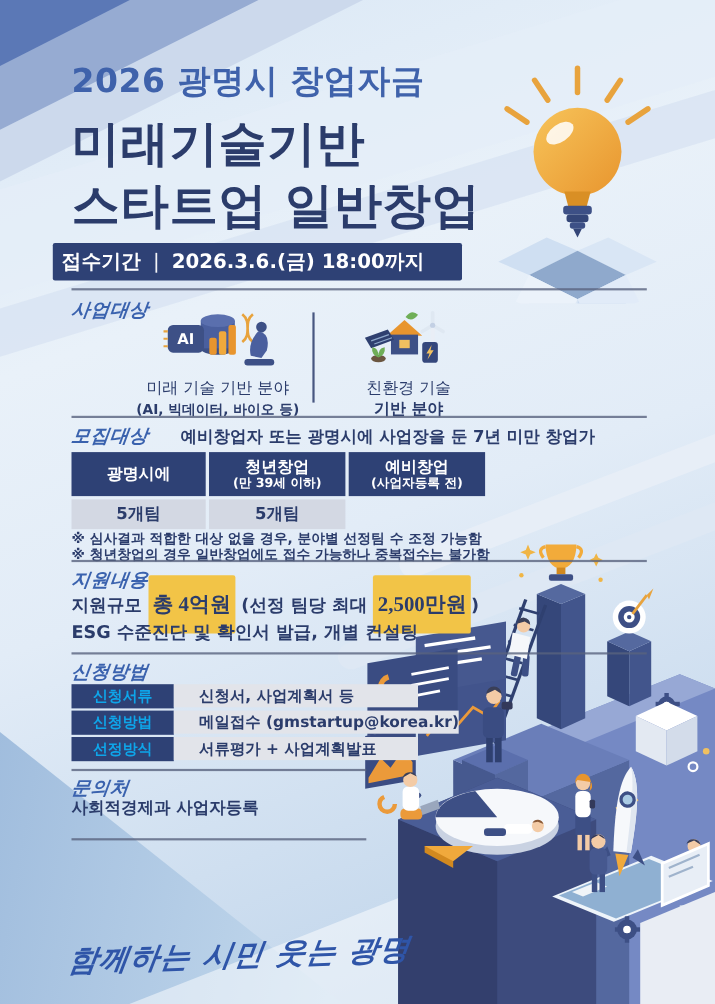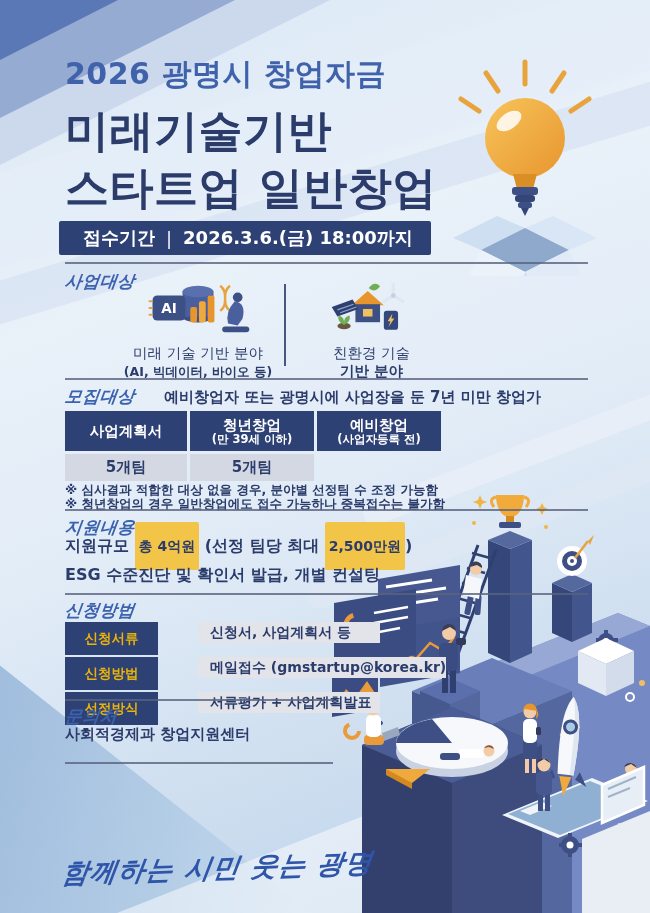--- a/index.html
+++ b/index.html
@@ -23,22 +23,22 @@
   .br-wedge{position:absolute;left:0;bottom:0;width:650px;height:300px;background:rgba(255,255,255,.5);
     clip-path:polygon(18% 100%,100% 30%,100% 100%);}
   
   .ill{position:absolute;z-index:1;}
   .ct{position:absolute;z-index:3;}
   
   .t1{font-size:30px;font-weight:800;color:#3f62ab;letter-spacing:.5px;}
   .t2,.t3{font-size:44px;font-weight:800;color:#2b3c6b;line-height:57px;letter-spacing:.5px;}
   .t2{margin-top:7px;}
   
-  .period{left:59px;top:221px;width:372px;height:34px;background:#2e4175;border-radius:2px;
-    display:flex;align-items:center;padding-left:24px;box-sizing:border-box;}
+  .period{left:48px;top:221px;width:372px;height:34px;background:#2e4175;border-radius:2px;
+    display:flex;align-items:center;padding-left:8px;box-sizing:border-box;}
   .period span{color:#fff;font-weight:800;font-size:18px;white-space:nowrap;}
   .period .sep{margin:0 11px;font-weight:400;opacity:.95;}
   
   .divider{position:absolute;left:65px;height:1.5px;background:#59637e;opacity:.8;z-index:3;width:523px;}
   .divider.short{width:268px;}
   
   .sechead{font-size:17px;font-weight:800;font-style:italic;color:#3a62ae;transform:skewX(-7deg);
     letter-spacing:.5px;white-space:nowrap;}
   
   .biz-cols{left:112px;top:278px;display:flex;align-items:flex-start;}
@@ -52,28 +52,28 @@
   .recruit-desc{font-size:15px;font-weight:800;color:#2b3c6b;white-space:nowrap;}
   .rtable{left:65px;top:411px;width:374px;display:grid;grid-template-columns:122px 124px 124px;column-gap:3px;row-gap:3px;}
   .rth{background:#2e4175;color:#fff;height:40px;display:flex;flex-direction:column;justify-content:center;align-items:center;}
   .rth .tt{font-size:14.5px;font-weight:800;line-height:16px;}
   .rth .ts{font-size:11.5px;font-weight:700;line-height:13px;}
   .rtd{background:#d3d8e3;color:#2b3c6b;height:27px;display:flex;align-items:center;justify-content:center;
     font-size:15px;font-weight:800;}
   .note{font-size:12.5px;font-weight:700;color:#2b3c6b;line-height:14.5px;white-space:nowrap;}
   
   .sup-line{font-size:16px;font-weight:800;color:#2b3c6b;white-space:nowrap;}
-  .hl{background:#f2c447;font-size:14px;font-weight:800;padding:16px 4px;border-radius:2px;}
+  .hl{background:#f2c447;font-size:19px;font-weight:800;padding:16px 4px;border-radius:2px;font-family:Liberation Serif, serif;}
   
   .apply-note{font-size:12px;font-weight:800;color:#2b3c6b;white-space:nowrap;}
   .arow{display:flex;margin-bottom:2px;width:315px;}
-  .albl{width:93px;height:33px;background:#2e4175;color:#eab308;font-size:13.5px;font-weight:800;
+  .albl{width:93px;height:22px;background:#2e4175;color:#0ea5e9;font-size:13.5px;font-weight:800;
     display:flex;align-items:center;justify-content:center;flex:none;}
   .aval{flex:1;height:21px;background:#e2e4ea;color:#2b3c6b;font-size:14px;font-weight:800;
-    display:flex;align-items:center;padding-left:12px;white-space:nowrap;margin-left:40px;}
+    display:flex;align-items:center;padding-left:23px;white-space:nowrap;}
   
   .c-line{font-size:15px;font-weight:800;color:#2b3c6b;line-height:19px;}
   
   .slogan{font-size:27px;font-weight:800;font-style:italic;color:#2f55a8;
     transform:rotate(-2deg) skewX(-10deg);letter-spacing:1px;white-space:nowrap;}
 </style>
 </head>
 <body>
 
 <div class="poster">
@@ -186,21 +186,21 @@
       <div class="biz-sub" style="font-size:14.5px;font-weight:800;margin-top:0;">기반 분야</div>
     </div>
   </div>
 
   <div class="divider" style="top:378px;"></div>
 
   <div class="ct sechead" style="left:65px;top:385px;">모집대상</div>
   <div class="ct recruit-desc" style="left:164px;top:388px;">예비창업자 또는 광명시에 사업장을 둔 7년 미만 창업가</div>
   <div class="ct rtable">
     <div class="rth">
-      <div class="tt">사업계획서</div>
+      <div class="tt">광명시에</div>
     </div>
     <div class="rth">
       <div class="tt">청년창업</div>
       <div class="ts">(만 39세 이하)</div>
     </div>
     <div class="rth">
       <div class="tt">예비창업</div>
       <div class="ts">(사업자등록 전)</div>
     </div>
     <div class="rtd">5개팀</div>
@@ -231,21 +231,21 @@
     </div>
     <div class="arow">
       <div class="albl">선정방식</div>
       <div class="aval">서류평가 + 사업계획발표</div>
     </div>
   </div>
 
   <div class="divider short" style="top:699px;"></div>
 
   <div class="ct sechead" style="left:65px;top:705px;">문의처</div>
-  <div class="ct c-line" style="left:65px;top:725px;">사회적경제과 창업지원센터</div>
+  <div class="ct c-line" style="left:65px;top:725px;">사회적경제과 사업자등록</div>
   <div class="divider short" style="top:762px;"></div>
 
   <div class="ct slogan" style="left:62px;top:850px;">함께하는 시민 웃는 광명</div>
 
   <svg class="ill" style="left:320px;top:483px;" width="330" height="430" viewBox="0 0 330 430">
 
     <g>
       <polygon points="128,198 298,130 330,143 330,430 162,430 162,212" fill="#7589c4"></polygon>
       <polygon points="128,198 298,130 330,143 162,212" fill="#97a8d5"></polygon>
 

